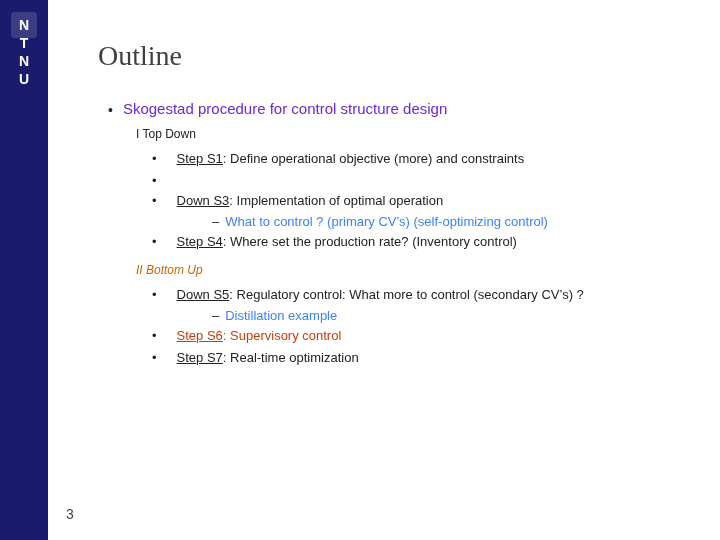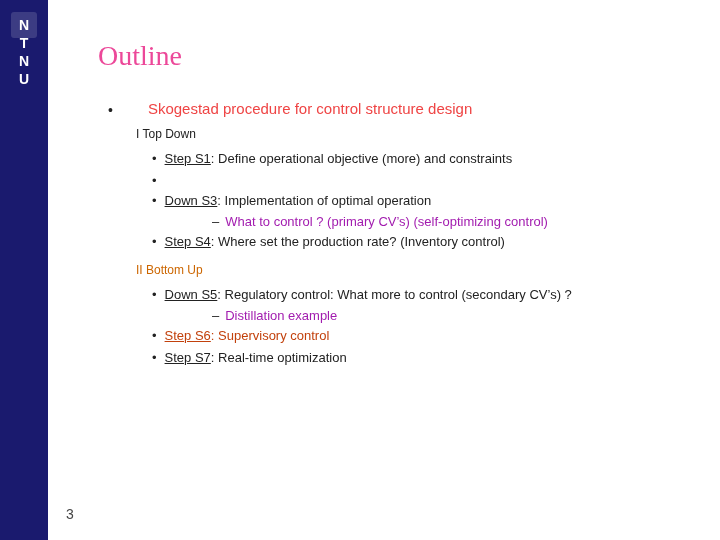--- a/index.html
+++ b/index.html
@@ -29,21 +29,21 @@
       flex: 1;
       padding: 40px 50px 20px 50px;
       display: flex;
       flex-direction: column;
       position: relative;
     }
 
     .page-title {
       font-size: 28px;
       font-weight: normal;
-      color: #ec4899;
+      color: #404040;
       margin-bottom: 28px;
       font-family: 'Times New Roman', Times, serif;
     }
 
     .bullet-section {
       margin-left: 10px;
     }
 
     .main-bullet {
       display: flex;
@@ -53,22 +53,21 @@
 
     .bullet-dot {
       font-size: 14px;
       margin-right: 10px;
       margin-top: 2px;
       color: #222;
     }
 
     .main-bullet-text {
       font-size: 15px;
-      color: #ef4444;
-      margin-left: 25px;
+      color: #6d28d9;
     }
 
     .section-header {
       margin-left: 28px;
       margin-bottom: 8px;
       margin-top: 4px;
     }
 
     .section-header-text {
       font-size: 12px;
@@ -95,42 +94,44 @@
     }
 
     .sub-bullet-text {
       font-size: 13px;
       color: #222;
       line-height: 1.4;
     }
 
     .underline {
       text-decoration: underline;
+      margin-left: 12px;
     }
 
     .dash-item {
       display: flex;
       align-items: flex-start;
       margin-left: 60px;
       margin-bottom: 4px;
     }
 
     .dash {
       font-size: 13px;
       margin-right: 6px;
       color: #222;
     }
 
     .dash-text {
       font-size: 13px;
-      color: #a21caf;
+      color: #3b82f6;
     }
 
     .orange-text {
       color: #cc6600;
+      font-style: italic;
     }
 
     .blue-link {
       color: #c2410c;
     }
 
     .section-ii-header {
       margin-left: 28px;
       margin-top: 8px;
       margin-bottom: 8px;

